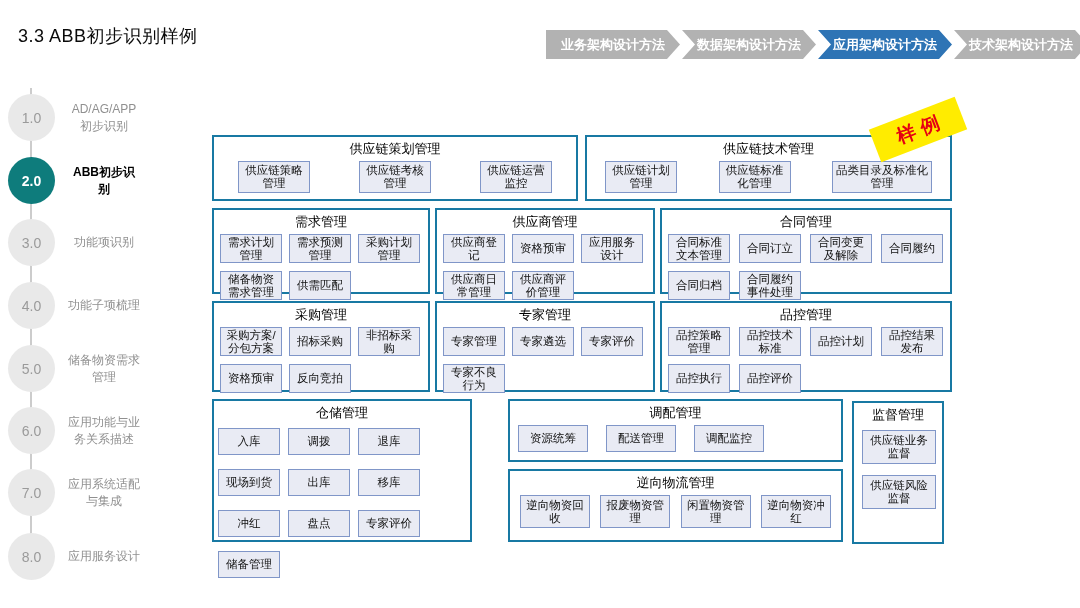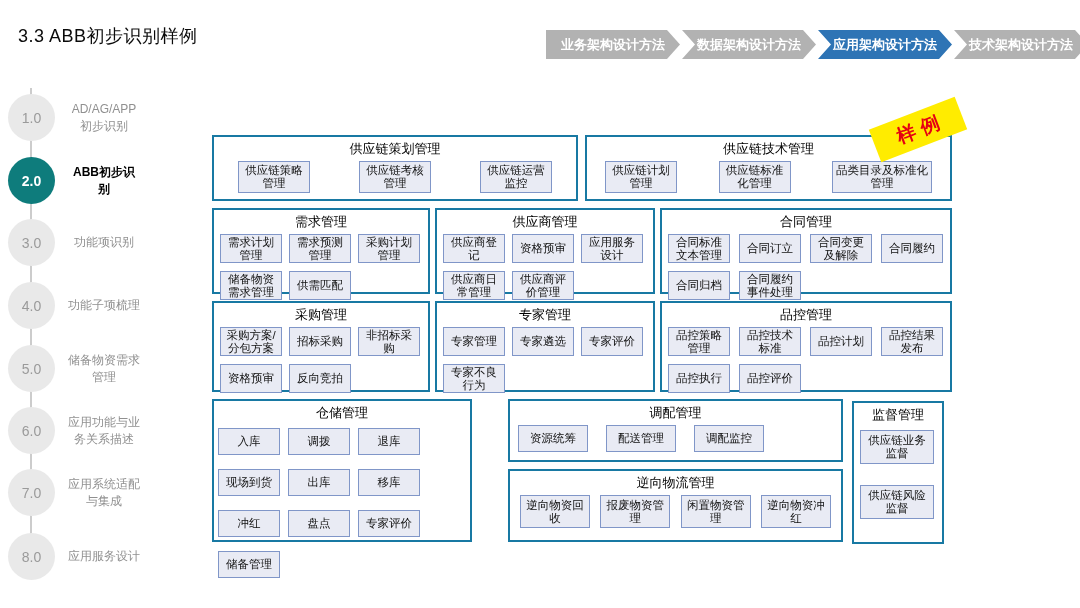--- a/index.html
+++ b/index.html
@@ -77,21 +77,21 @@
   #g2 .items,#g3 .items,#g5 .items,#g6 .items{gap:8px 7px;}
   #g2 .item,#g3 .item,#g5 .item,#g6 .item{width:62px;height:29px;}
   #g4 .items,#g7 .items{gap:8px 9px;}
   #g4 .item,#g7 .item{width:62px;height:29px;}
   #g8 .items{gap:14px 8px;padding-top:3px;}
   #g8 .item{width:62px;height:27px;}
   #g9 .items{gap:18px;padding-left:2px;}
   #g9 .item{width:70px;height:27px;}
   #g10 .items{justify-content:space-between;padding:0 4px;}
   #g10 .item{width:70px;height:33px;}
-  #g11 .items{flex-direction:row;align-items:flex-end;gap:21px;padding-top:3px;}
+  #g11 .items{flex-direction:column;align-items:flex-end;gap:11px;padding-top:3px;}
   #g11 .item{width:74px;height:34px;}
   
   .badge{
     position:absolute;left:872px;top:112px;width:92px;height:35px;z-index:5;
     background:var(--badge-bg,#ffec00);color:var(--badge-text,#e60012);
     font-size:19px;font-weight:bold;letter-spacing:6px;padding-left:6px;box-sizing:border-box;
     display:flex;align-items:center;justify-content:center;transform:rotate(-21deg);
   }
 </style>
 </head>

